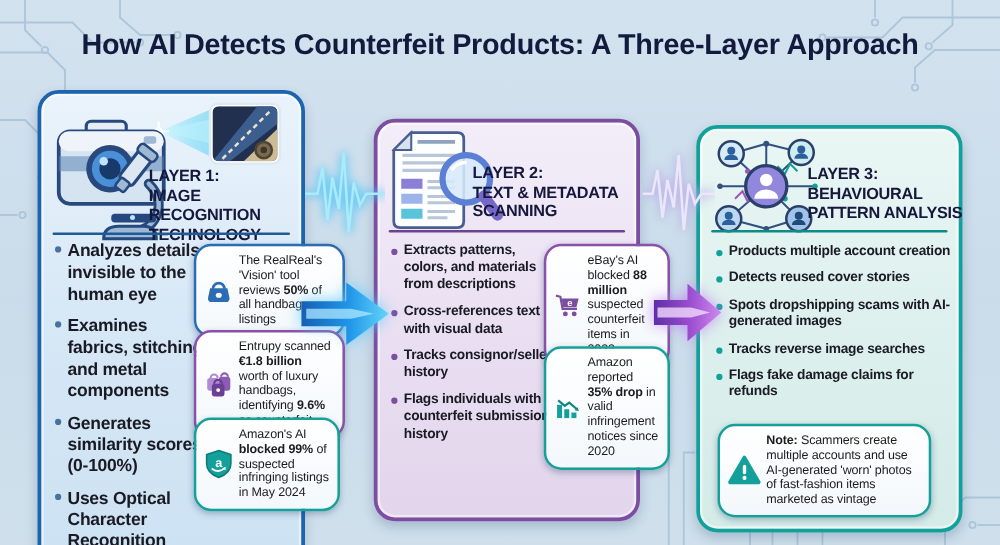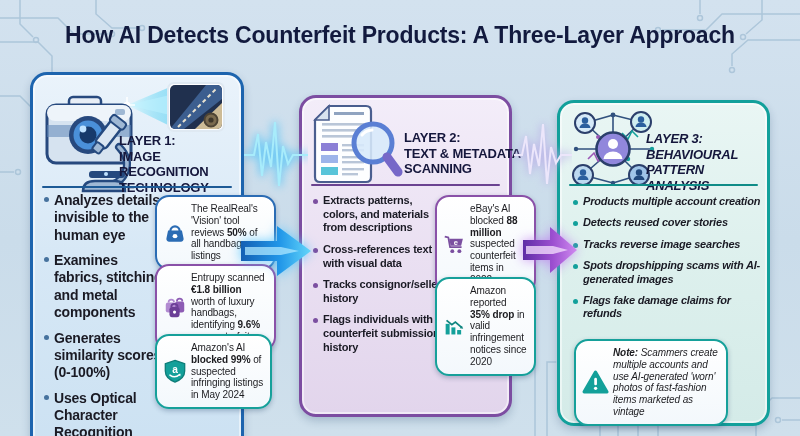--- a/index.html
+++ b/index.html
@@ -13,31 +13,31 @@
              text-align:center; font-size:23px; font-weight:700;
              letter-spacing:-0.2px; color:#121a3e; }
 
   .panel { position:absolute; z-index:1; border-radius:17px;
            box-shadow: 0 4px 9px rgba(25,55,95,.22), inset 0 0 0 2px rgba(255,255,255,.5); }
   .p1 { left:30px; top:72px;  width:214px; height:396px; border:3px solid #1d64ae;
         background: linear-gradient(180deg,#eaf3fb 0%,#d7e8f6 45%,#cbe1f2 100%); }
   .p2 { left:299px; top:95px; width:213px; height:322px; border:3px solid #7c4da1;
         background: linear-gradient(180deg,#f3edf9 0%,#eae0f2 50%,#e2d5ec 100%); }
   .p3 { left:557px; top:100px; width:213px; height:326px; border:3px solid #12a09b;
-        background: linear-gradient(180deg,#e9f6f4 0%,#ddf0ed 50%,#d4ebe8 100%); font-style: italic; }
+        background: linear-gradient(180deg,#e9f6f4 0%,#ddf0ed 50%,#d4ebe8 100%); }
 
   .art { position:absolute; }
   .a1 { left:6px; top:6px; }
   .a2 { left:8px; top:5px; }
   .a3 { left:10px; top:6px; }
 
   .hdr { position:absolute; font-weight:700; font-size:13px; line-height:1.2;
          letter-spacing:-0.2px; color:#15173c; }
   .h1p { left:86px; top:58px; width:122px; }
-  .h2p { left:102px; top:32px; width:122px; }
+  .h2p { left:76px; top:32px; width:122px; }
   .h3p { left:86px; top:28px; width:124px; }
 
   .rule { position:absolute; left:9px; right:9px; height:2px; border-radius:1px; }
   .r1 { top:111px; background:#1d5a96; }
   .r2 { top:86px;  background:#6b4391; }
   .r3 { top:81px;  background:#0f8c87; }
 
   ul.bullets { position:absolute; list-style:none; font-weight:700;
                color:#1a1a24; letter-spacing:-0.2px; }
   .b1 { left:10px; top:117px; width:124px; font-size:14px; line-height:1.24; }
@@ -58,21 +58,21 @@
   .co .ctext b { font-weight:700; }
   .co svg { flex:0 0 auto; }
   .co.blue   { border:2.5px solid #2b6cb4; }
   .co.purple { border:2.5px solid #8a51a8; }
   .co.teal   { border:2.5px solid #16a09a; }
   .p1c1 { left:122px; top:120px; width:121px; min-height:54px; }
   .p1c2 { left:122px; top:189px; width:121px; min-height:60px; }
   .p1c3 { left:122px; top:259px; width:117px; min-height:62px; }
   .p2c1 { left:133px; top:97px;  width:101px; min-height:74px; }
   .p2c2 { left:133px; top:179px; width:101px; min-height:74px; }
-  .note { left:14px;  top:236px; width:154px; min-height:58px; }
+  .note { left:14px;  top:236px; width:171px; min-height:58px; }
 
   .fx { position:absolute; pointer-events:none; }
   .wf1 { left:244px; top:112px; z-index:2; }
   .wf2 { left:514px; top:112px; z-index:2; }
   .arrow1 { left:241px; top:221px; z-index:5; filter: drop-shadow(0 0 6px rgba(90,200,255,.85)); }
   .arrow2 { left:523px; top:221px; z-index:5; filter: drop-shadow(0 0 6px rgba(190,120,240,.75)); }
 </style>
 </head>
 <body>
 
@@ -341,22 +341,22 @@
     <div class="hdr h3p">
       <div>LAYER 3:</div>
       <div>BEHAVIOURAL</div>
       <div>PATTERN ANALYSIS</div>
     </div>
     <div class="rule r3"></div>
 
     <ul class="bullets b3">
       <li>Products multiple account creation</li>
       <li>Detects reused cover stories</li>
+      <li>Spots dropshipping scams with AI-generated images</li>
       <li>Tracks reverse image searches</li>
-      <li>Spots dropshipping scams with AI-generated images</li>
       <li>Flags fake damage claims for refunds</li>
     </ul>
 
     <div class="co teal note">
       <svg width="27" height="27" viewBox="0 0 26 26">
         <path d="M13,3 L24,22 H2 Z" fill="#13a09a" stroke="#13a09a" stroke-width="3" stroke-linejoin="round"></path>
         <rect x="11.8" y="8.5" width="2.6" height="7.2" rx="1.3" fill="#ffffff"></rect>
         <circle cx="13.1" cy="18.6" r="1.6" fill="#ffffff"></circle>
       </svg>
       <div class="ctext"><b>Note:</b><span> Scammers create multiple accounts and use AI-generated 'worn' photos of fast-fashion items marketed as vintage</span></div>

